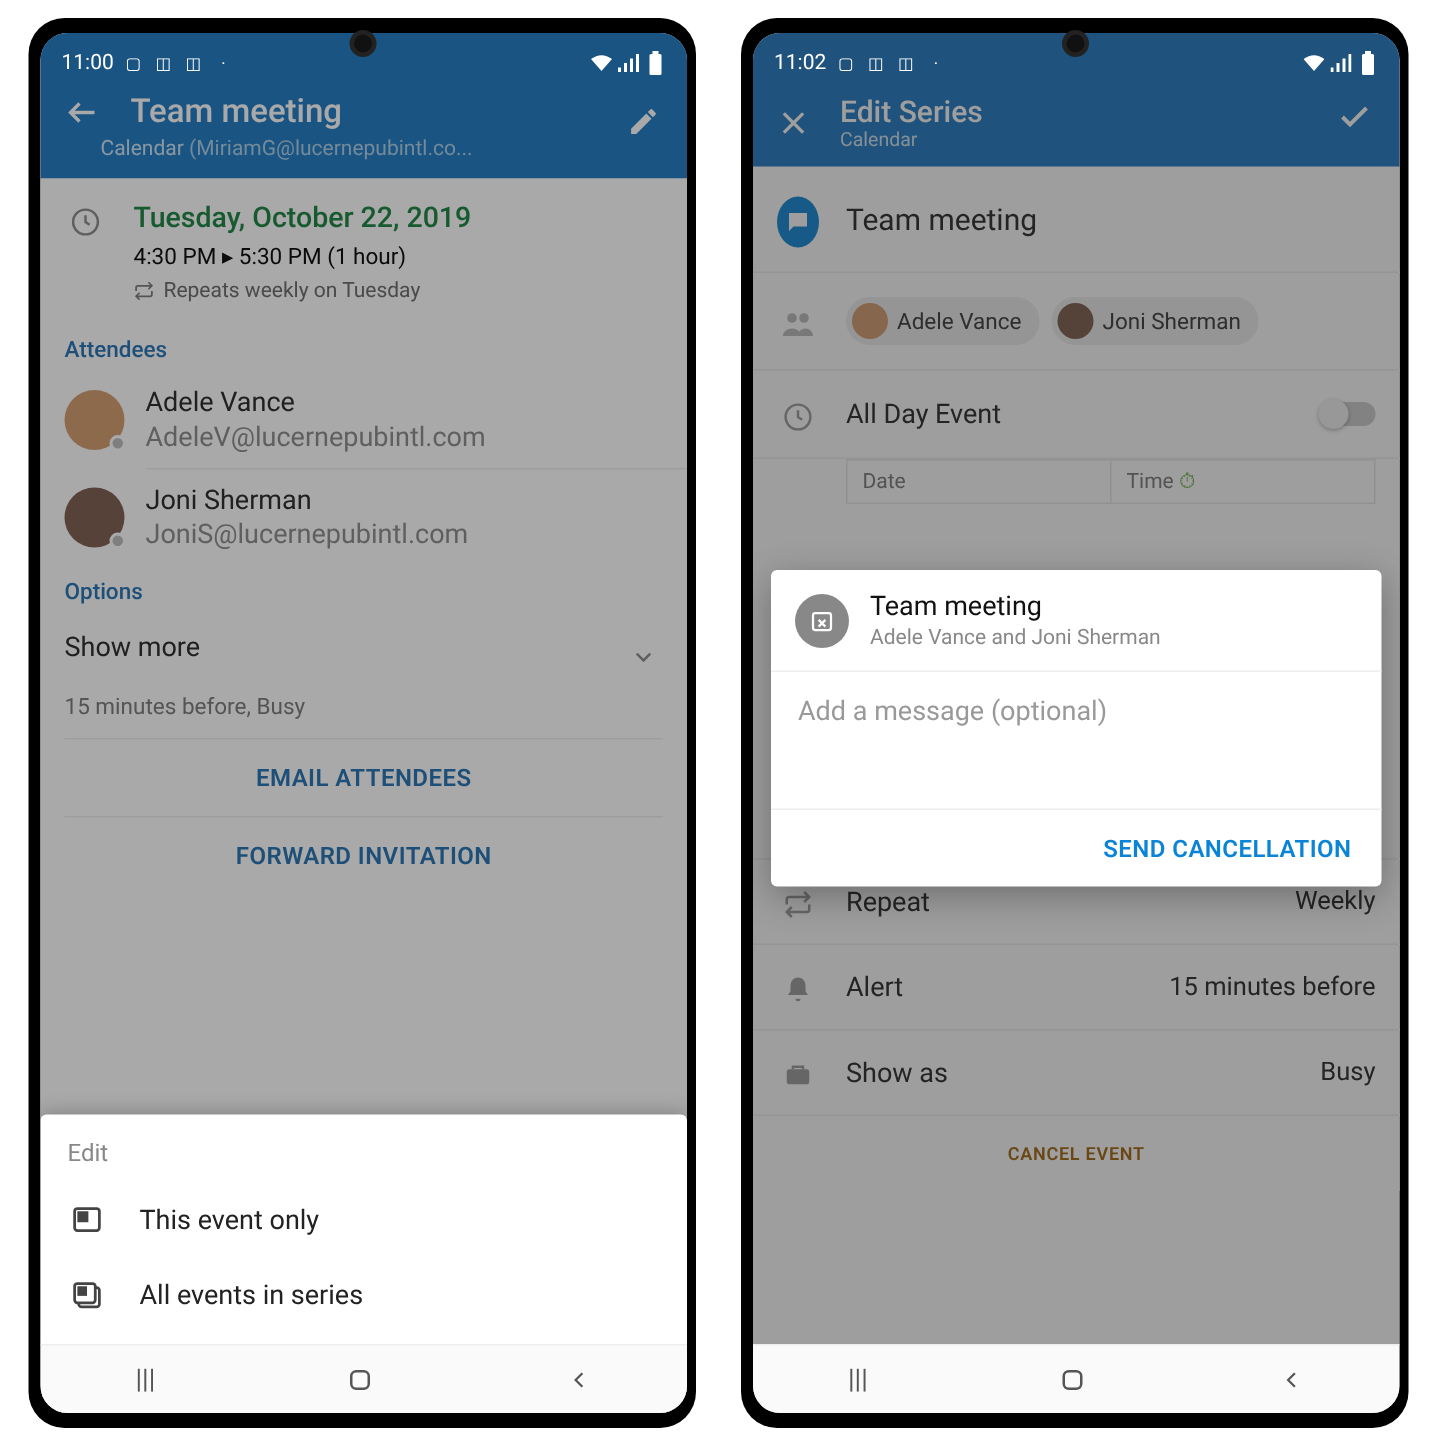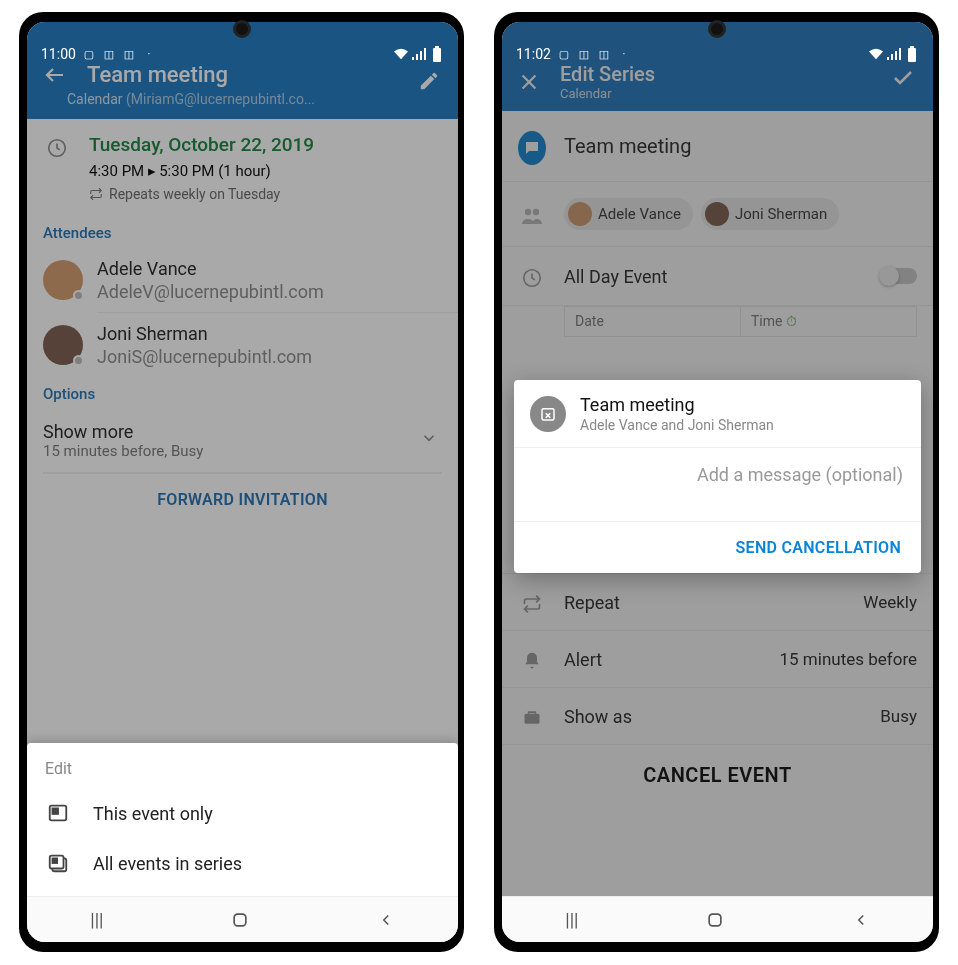--- a/index.html
+++ b/index.html
@@ -46,21 +46,21 @@
   .status-bar {
     height: 32px;
     display: flex;
     align-items: center;
     justify-content: space-between;
     padding: 0 14px;
     font-size: 14px;
     background: transparent;
     color: #fff;
     position: absolute;
-    top: 16px; left:0; right:0;
+    top: 4px; left:0; right:0;
     z-index: 40;
   }
   .status-left { display:flex; align-items:center; gap:6px; }
   .status-right { display:flex; align-items:center; gap:4px; }
   .mini-ic { width:14px; height:14px; display:inline-flex; align-items:center; justify-content:center; font-size:11px; }
   .app-header {
     background: #1976c1;
     color: #fff;
     padding: 40px 16px 12px 16px;
     position: relative;
@@ -85,21 +85,21 @@
   .section-label { color:#1f6fb2; font-size:15px; font-weight:500; padding:8px 16px 6px; }
   .attendee { display:flex; align-items:center; padding:10px 16px; gap:14px; }
   .avatar { width:40px; height:40px; border-radius:50%; background:#d39a6a; position:relative; flex-shrink:0;}
   .avatar.b { background:#7a5a4a; }
   .avatar-dot { position:absolute; bottom:-1px; right:-1px; width:11px; height:11px; border-radius:50%; background:#bbb; border:2px solid #fff; }
   .att-name { font-size:18px; color:#222; }
   .att-email { font-size:18px; color:#888; margin-top:2px;}
   .divider { height:1px; background:#eee; margin-left:70px; }
   .show-more { padding:12px 16px; position:relative;}
   .show-more .t1 { font-size:18px; color:#222; }
-  .show-more .t2 { font-size:15px; color:#777; margin-top:0;}
+  .show-more .t2 { font-size:15px; color:#777; margin-top:20px;}
   .chev { position:absolute; right:20px; top:20px; color:#888; }
   .big-link { text-align:center; padding:16px; color:#1f6fb2; font-weight:600; font-size:16px; letter-spacing:0.3px;}
   .nav-bar { position:absolute; bottom:0; left:0; right:0; height:46px; background:#fafafa; display:flex; align-items:center; justify-content:space-around; border-top:1px solid #eee; z-index:60;}
   .nav-ic { color:#555; font-size:18px; }
 
   
   .scrim { position:absolute; inset:0; background:rgba(30,30,30,0.38); z-index:20; }
   .sheet { position:absolute; bottom:46px; left:0; right:0; background:#fff; z-index:30; border-top-left-radius:4px; border-top-right-radius:4px; box-shadow:0 -2px 12px rgba(0,0,0,0.2); padding:12px 0 8px; }
   .sheet-title { color:#888; font-size:16px; padding:4px 18px 10px; }
   .sheet-item { display:flex; align-items:center; gap:24px; padding:14px 20px; font-size:18px; color:#222;}
@@ -112,28 +112,28 @@
   .chip .cav { width:24px; height:24px; border-radius:50%; }
   .chip .cav.a{ background:#d39a6a;} .chip .cav.b{ background:#7a5a4a;}
   .field-row { display:flex; align-items:center; padding:16px; gap:18px; border-bottom:1px solid #eee;}
   .field-row .lbl { font-size:18px; color:#222; flex:1;}
   .field-row .val { font-size:17px; color:#222; }
   .toggle { width:36px; height:16px; background:#ccc; border-radius:10px; position:relative;}
   .toggle::after{content:""; position:absolute; width:20px; height:20px; background:#f5f5f5; border-radius:50%; top:-2px; left:-2px; box-shadow:0 1px 3px rgba(0,0,0,0.3);}
   .tbl { display:flex; border:1px solid #e8e8e8; margin:0 16px 0 62px; }
   .tbl > div { flex:1; padding:6px 10px; font-size:14px; color:#777; border-right:1px solid #e8e8e8;}
   .tbl > div:last-child{border-right:none;}
-  .cancel { text-align:center; padding:18px; color:#000000; font-weight:600; font-size:20px; letter-spacing:0.5px;}
+  .cancel { text-align:center; padding:18px; color:#a16207; font-weight:600; font-size:12px; letter-spacing:0.5px;}
   .scrim2 { position:absolute; inset:0; background:rgba(40,40,40,0.45); z-index:20; }
   .dialog { position:absolute; left:12px; right:12px; top:358px; background:#fff; border-radius:4px; z-index:30; box-shadow:0 6px 24px rgba(0,0,0,0.3); }
   .dlg-hdr { display:flex; gap:14px; padding:14px 16px; align-items:center; border-bottom:1px solid #eee;}
   .dlg-ic { width:36px; height:36px; border-radius:50%; background:#888; display:flex; align-items:center; justify-content:center; color:#fff;}
   .dlg-title { font-size:18px; color:#111; }
   .dlg-sub { font-size:14px; color:#888; margin-top:2px;}
-  .dlg-input { padding:16px 18px 36px; font-size:18px; color:#999; border-bottom:1px solid #eee;text-align:right;}
+  .dlg-input { padding:16px 18px 54px; font-size:18px; color:#999; border-bottom:1px solid #eee;}
   .dlg-action { text-align:right; padding:16px 20px; color:#0a84d6; font-weight:600; font-size:16px; letter-spacing:0.3px;}
   .bubble { width:34px;height:34px;border-radius:50%;background:#0a84d6;display:flex;align-items:center;justify-content:center;color:#fff;}
   svg { display:block; }
 </style>
 </head>
 <body>
 
 <div class="phone">
   <div class="camera"></div>
   <div class="phone-inner">
@@ -235,20 +235,21 @@
       <div class="show-more">
         <div class="t1">Show more</div>
         <div class="t2">15 minutes before, Busy</div>
         <span class="chev">
           <svg width="18" height="18" viewBox="0 0 24 24" fill="none" stroke="#888" stroke-width="2.2">
               <path d="M6 9l6 6 6-6"></path>
             </svg>
         </span>
       </div>
       <div style="height:1px;background:#eee;margin:0 16px;"></div>
+      <div class="big-link">EMAIL ATTENDEES</div>
       <div style="height:1px;background:#eee;margin:0 16px;"></div>
       <div class="big-link">FORWARD INVITATION</div>
     </div>
 
     <div class="scrim"></div>
     <div class="sheet">
       <div class="sheet-title">Edit</div>
       <div class="sheet-item">
         <span class="sic">
           <svg width="22" height="22" viewBox="0 0 24 24" fill="none" stroke="#444" stroke-width="2">

